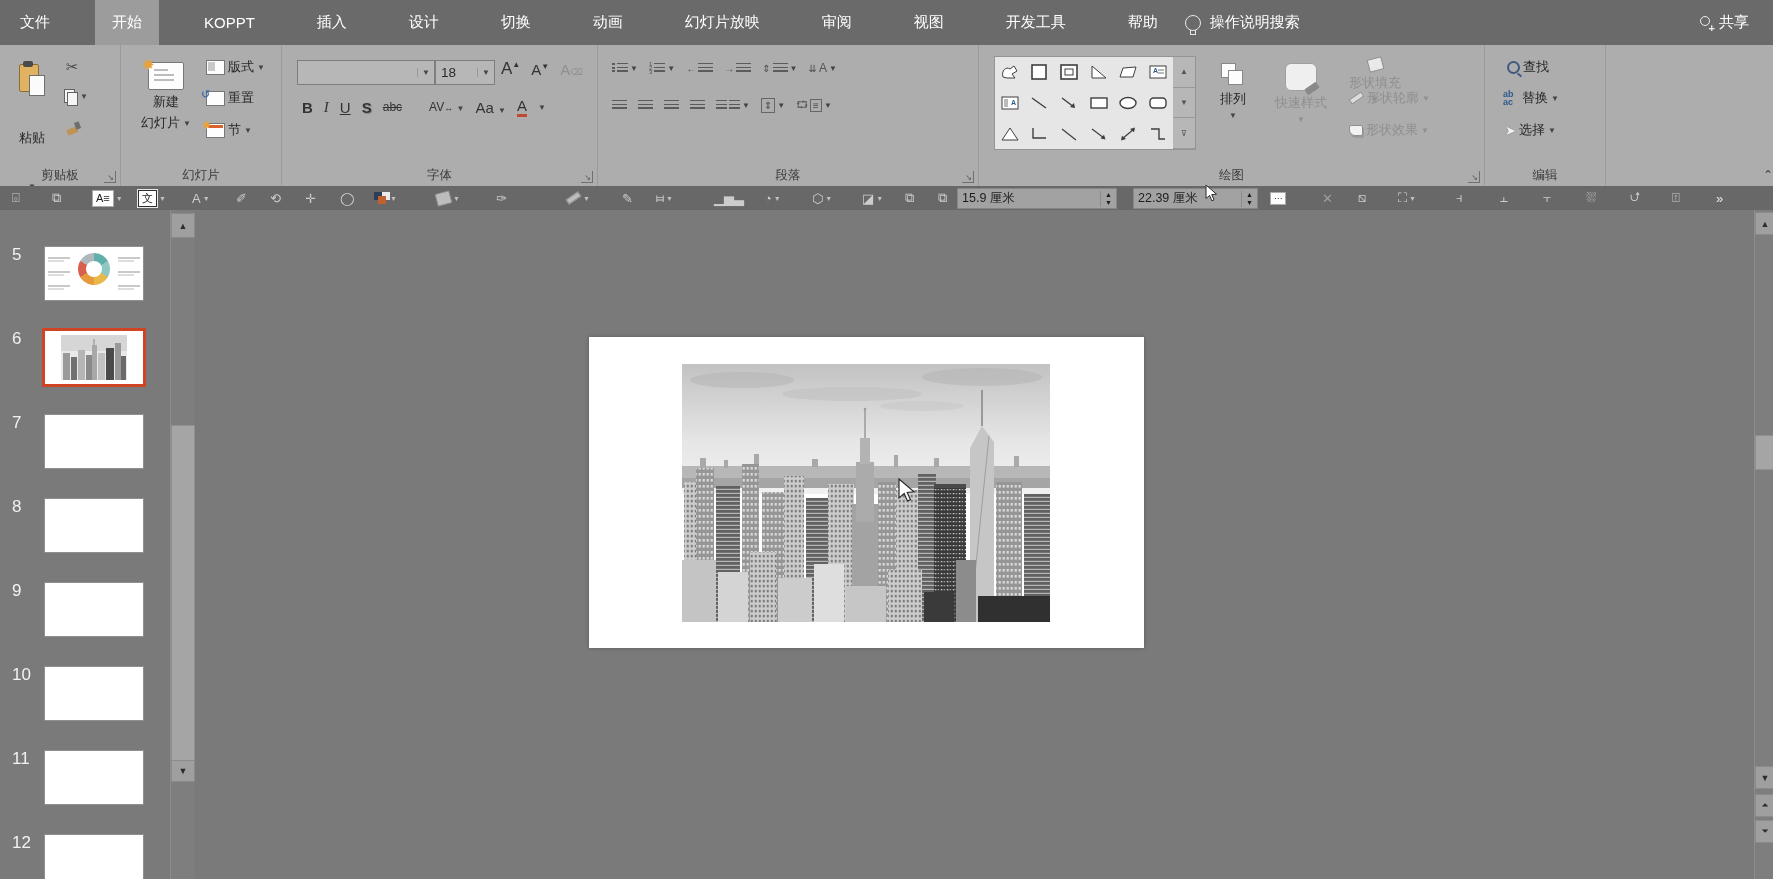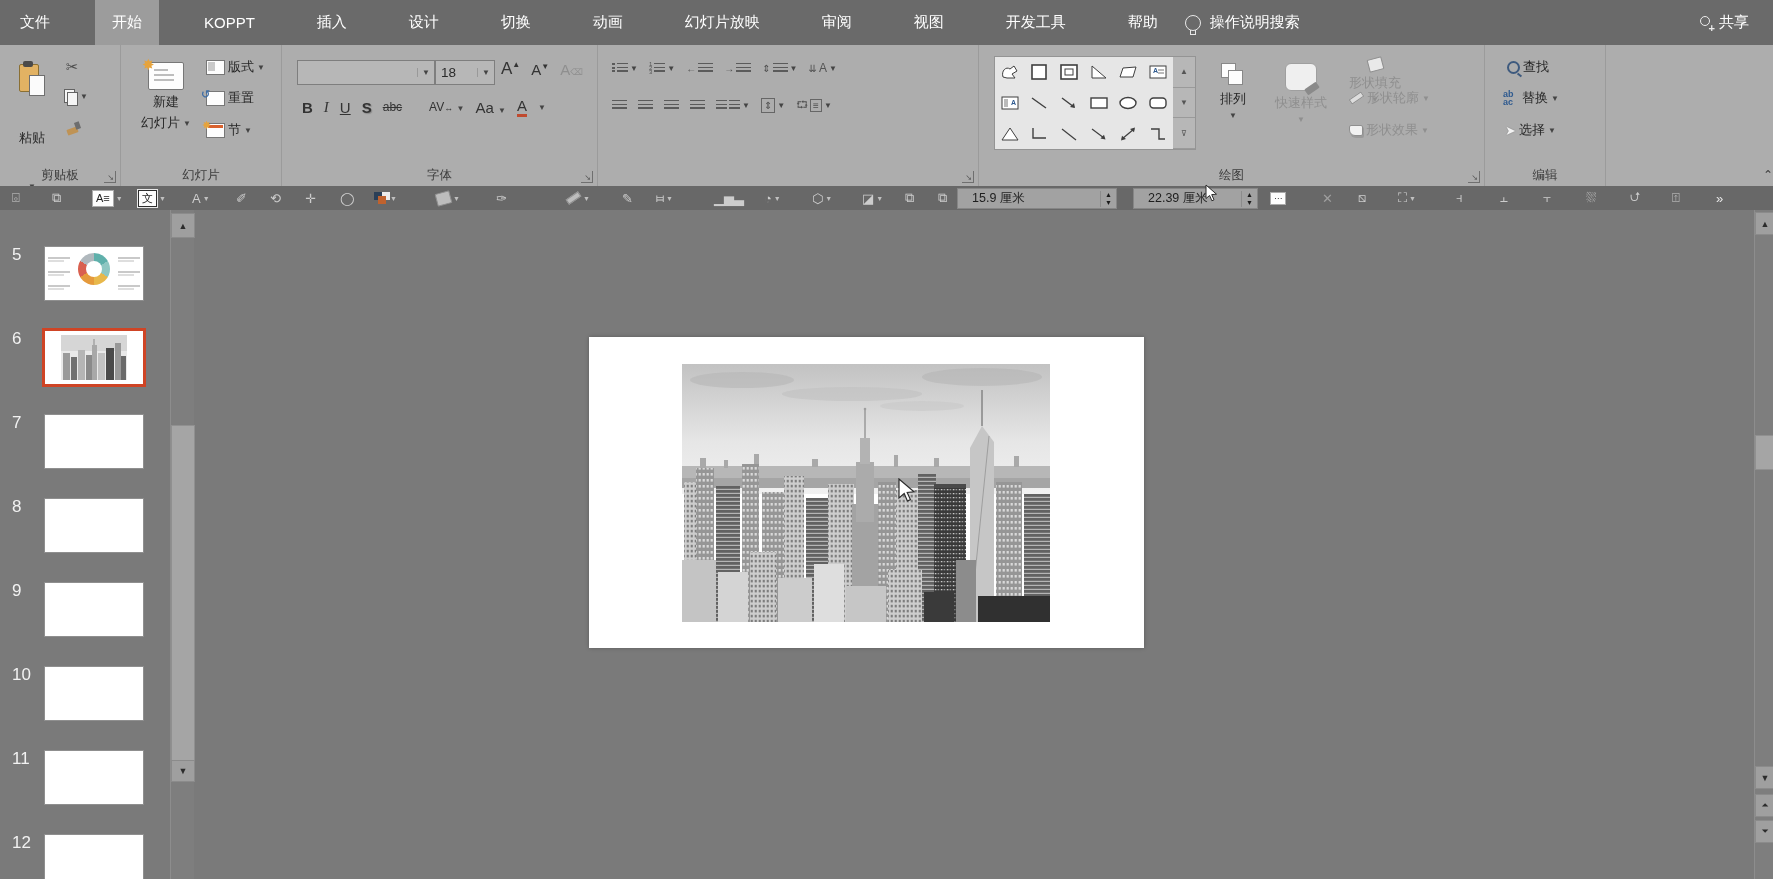--- a/index.html
+++ b/index.html
@@ -87,21 +87,21 @@
   .t2{position:absolute;top:0;height:24px;display:flex;align-items:center;color:#cdcdcd;font-size:13px;gap:2px;white-space:nowrap;}
   .t2 .caret{color:#c0c0c0;font-size:7px;}
   .whitebox{background:#fdfdfd;color:#222;border:1px solid #aaa;font-size:11px;padding:0px 3px;line-height:15px;}
   .whitebox.sel{border:1px solid #2d2d2d;box-shadow:0 0 0 1px #e8e8e8;}
   .palette{display:inline-block;width:14px;height:12px;position:relative;}
   .palette i{position:absolute;width:8px;height:8px;}
   .palette .c1{left:0;top:0;background:#2b3f57;}
   .palette .c2{left:4px;top:4px;background:#c0622e;}
   .palette .c3{left:8px;top:0;background:#ececec;}
   .spin{background:#a2a2a2;border:1px solid #868686;color:#1e1e1e;height:19px;display:flex;align-items:center;font-size:12.5px;}
-  .spin .sv{flex:1;padding:0 14px;}
+  .spin .sv{flex:1;padding:0 4px;}
   .spin .sarr{width:15px;display:flex;flex-direction:column;align-items:center;font-size:7px;line-height:8px;color:#1a1a1a;border-left:1px solid #8c8c8c;}
   
   .panel-num{position:absolute;color:#f2f2f2;font-size:17px;width:30px;text-align:left;left:12px;}
   .thumb{position:absolute;left:45px;width:98px;height:53px;background:#fff;box-shadow:0 0 0 1px #8f8f8f;}
   .thumb.selected{box-shadow:0 0 0 3px #cf4425;}
   .donut{position:absolute;left:33px;top:6px;width:32px;height:32px;border-radius:50%;
     background:conic-gradient(#5fb0ab 0 60deg,#8fc7c2 60deg 120deg,#e8b84b 120deg 180deg,#e59a3c 180deg 240deg,#d9604f 240deg 300deg,#b0b8bd 300deg 360deg);}
   .donut::after{content:"";position:absolute;left:8px;top:8px;width:16px;height:16px;border-radius:50%;background:#fff;}
   .tline{position:absolute;width:22px;height:2px;background:#c9c9c9;}
   .tline::after{content:"";position:absolute;left:0;top:3px;width:16px;height:1.5px;background:#dedede;}
@@ -280,20 +280,21 @@
           <span class="pic">
               <span class="ov" style="border:1px solid #666;padding:1px 2px;">⇕</span>
               <span class="caret">▼</span>
             </span>
           <span class="pic">
               <span class="ov">⮔</span>
               <span class="ov" style="border:1px solid #666;padding:0 2px;">≡</span>
               <span class="caret">▼</span>
             </span>
         </div>
+        <div class="glabel">段落</div>
         <div class="launcher"></div>
       </div>
 
       <div class="rgroup" style="width:505px;">
         <div class="gallery">
           <svg width="22" height="18">
               <path d="M4,14 C2,8 7,3 11,6 L15,3 L18,8 L13,11 L16,15 L8,15 Z" fill="#fff" stroke="#3f3f3f"></path>
             </svg>
           <svg width="22" height="18">
               <rect x="4" y="2" width="14" height="14" fill="#fff" stroke="#3f3f3f" stroke-width="1.6"></rect>

